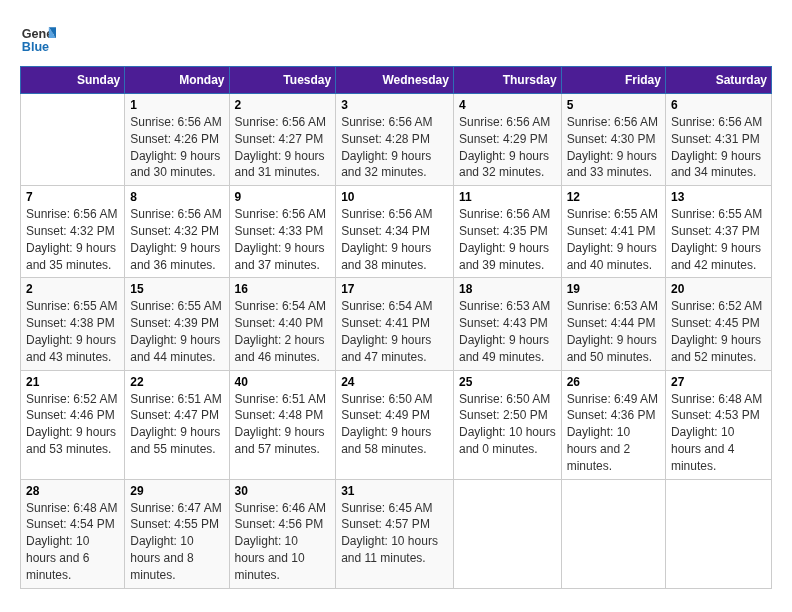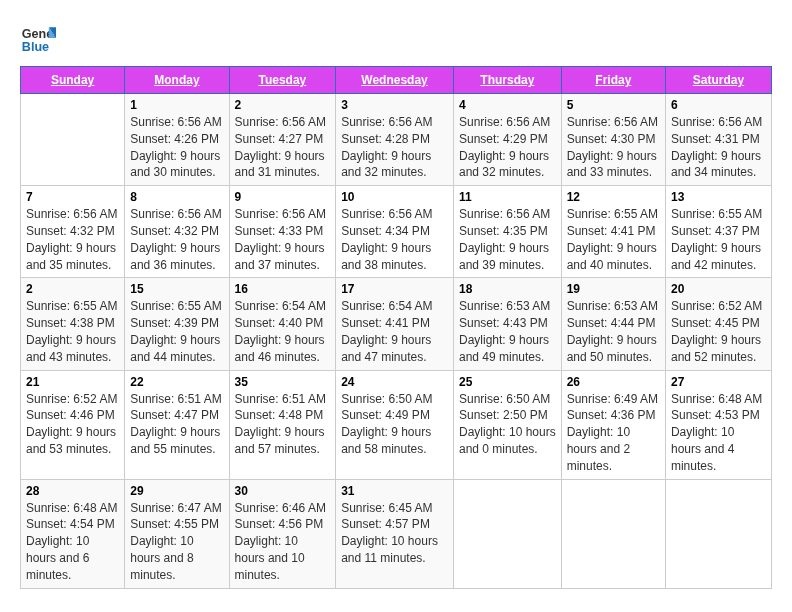--- a/index.html
+++ b/index.html
@@ -36,28 +36,27 @@
     .calendar-subtitle {
       font-size: 14px;
       color: #555;
     }
     table {
       width: 100%;
       border-collapse: collapse;
       font-size: 11px;
     }
     thead tr th {
-      background-color: #d946ef;
+      background-color: #4c1d95;
       color: #fff;
       padding: 6px 4px;
-      text-align: center;
+      text-align: right;
       font-size: 12px;
       font-weight: bold;
       border: 1px solid #2e6db4;
-      text-decoration: underline;
     }
     tbody tr td {
       border: 1px solid #ccc;
       vertical-align: top;
       padding: 4px 5px;
       min-height: 70px;
       background: #fff;
     }
     tbody tr:nth-child(odd) td {
       background: #f9f9f9;
@@ -232,21 +231,21 @@
           <div>Sunrise: 6:55 AM</div>
           <div>Sunset: 4:39 PM</div>
           <div>Daylight: 9 hours and 44 minutes.</div>
         </div>
         </td>
         <td>
           <span class="day-num">16</span>
         <div class="day-info">
           <div>Sunrise: 6:54 AM</div>
           <div>Sunset: 4:40 PM</div>
-          <div>Daylight: 9 hours and 46 minutes.</div>
+          <div>Daylight: 2 hours and 46 minutes.</div>
         </div>
         </td>
         <td>
           <span class="day-num">17</span>
         <div class="day-info">
           <div>Sunrise: 6:54 AM</div>
           <div>Sunset: 4:41 PM</div>
           <div>Daylight: 9 hours and 47 minutes.</div>
         </div>
         </td>
@@ -286,21 +285,21 @@
         </td>
         <td>
           <span class="day-num">22</span>
         <div class="day-info">
           <div>Sunrise: 6:51 AM</div>
           <div>Sunset: 4:47 PM</div>
           <div>Daylight: 9 hours and 55 minutes.</div>
         </div>
         </td>
         <td>
-          <span class="day-num">35</span>
+          <span class="day-num">40</span>
         <div class="day-info">
           <div>Sunrise: 6:51 AM</div>
           <div>Sunset: 4:48 PM</div>
           <div>Daylight: 9 hours and 57 minutes.</div>
         </div>
         </td>
         <td>
           <span class="day-num">24</span>
         <div class="day-info">
           <div>Sunrise: 6:50 AM</div>

